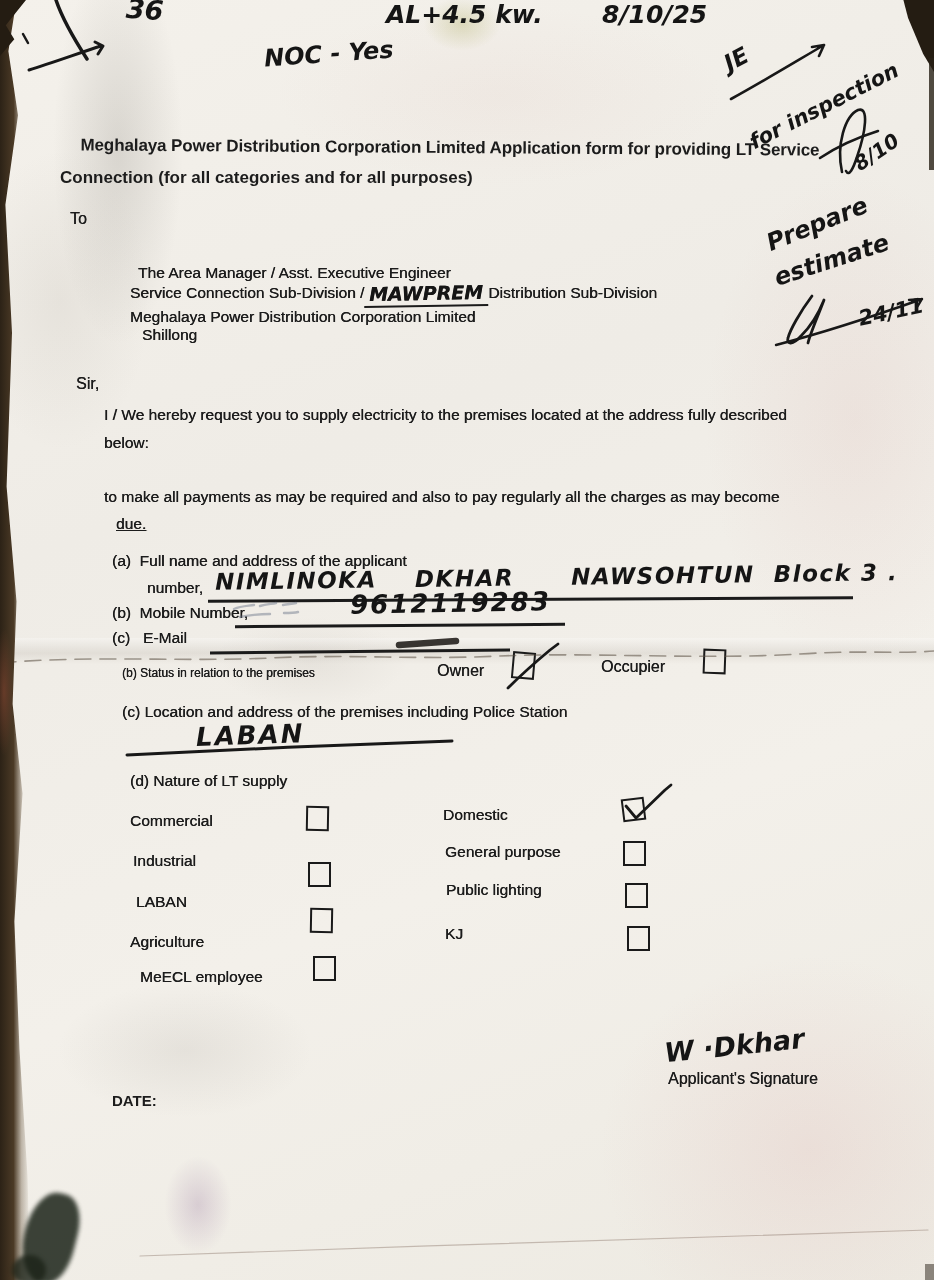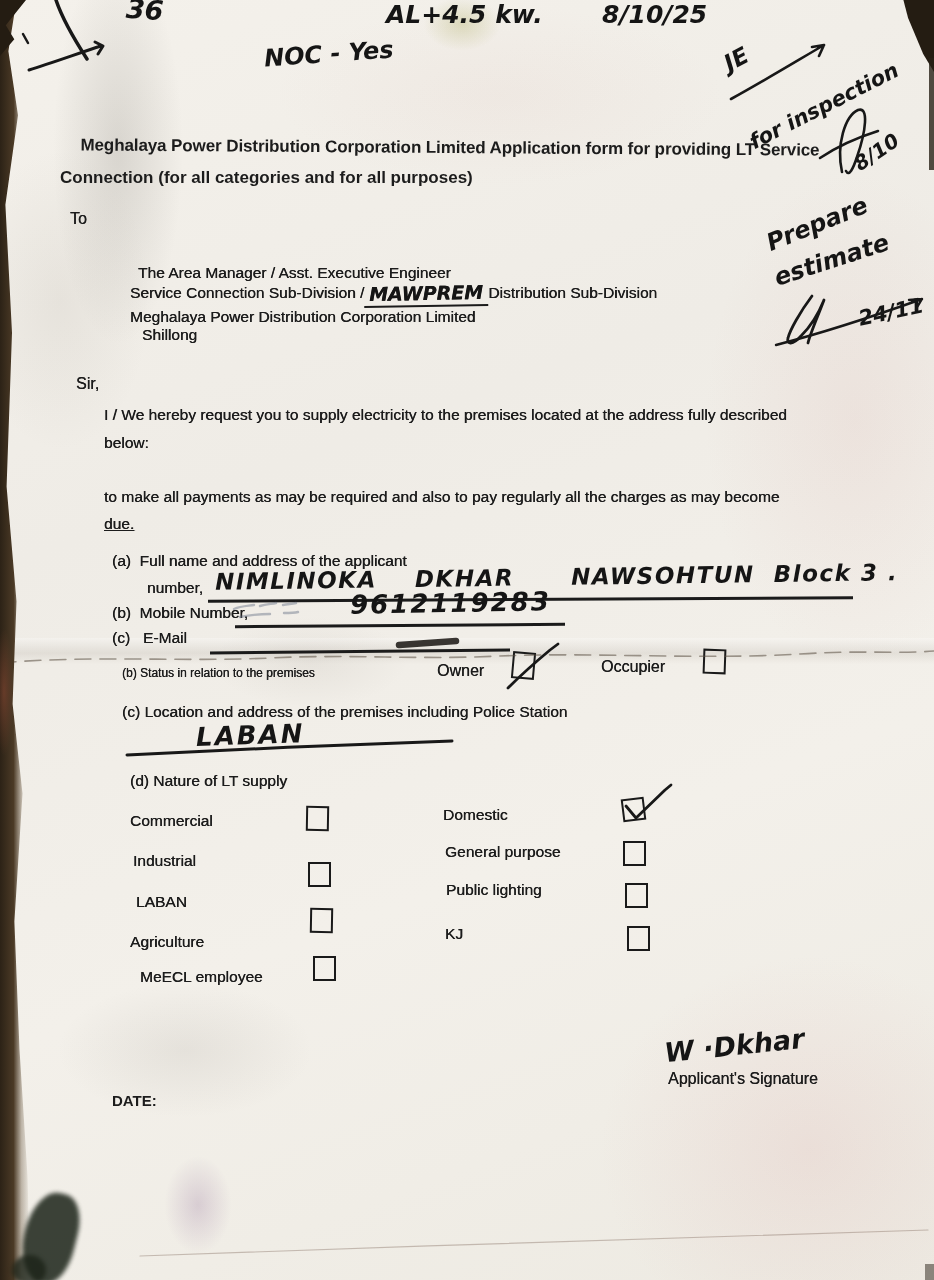--- a/index.html
+++ b/index.html
@@ -70,21 +70,21 @@
   <div class="txt" style="left:70px;top:210px;font-size:16px;">To</div>
   <div class="txt" style="left:138px;top:252px;margin-top:12px;">The Area Manager / Asst. Executive Engineer</div>
   <div class="txt" style="left:130px;top:308px;">Meghalaya Power Distribution Corporation Limited</div>
   <div class="txt" style="left:130px;top:280px;"><span>Service Connection Sub-Division /</span><span class="hw hwline" style="position:static;">MAWPREM</span><span>Distribution Sub-Division</span></div>
   <div class="txt" style="left:130px;top:326px;margin-left:12px;">Shillong</div>
 
   <div class="txt" style="left:76px;top:375px;font-size:16px;">Sir,</div>
   <div class="txt" style="left:104px;top:406px;">I / We hereby request you to supply electricity to the premises located at the address fully described</div>
   <div class="txt" style="left:104px;top:434px;">below:</div>
   <div class="txt" style="left:104px;top:488px;">to make all payments as may be required and also to pay regularly all the charges as may become</div>
-  <div class="txt" style="left:104px;top:515px;text-decoration:underline;">due.</div>
+  <div class="txt" style="left:116px;top:515px;text-decoration:underline;">due.</div>
 
   <div class="txt" style="left:112px;top:552px;">(a)  Full name and address of the applicant</div>
   <div class="txt" style="left:147px;top:579px;">number,</div>
   <div class="hw" style="left:215px;top:564px;font-size:23px;letter-spacing:1.5px;transform:rotate(-0.8deg);">NIMLINOKA    DKHAR      NAWSOHTUN  Block 3 .</div>
   <div class="uline" style="left:208px;top:598px;width:645px;transform:rotate(-0.3deg);"></div>
 
   <div class="txt" style="left:112px;top:604px;">(b)  Mobile Number,</div>
   <div class="hw" style="left:350px;top:588px;font-size:26px;letter-spacing:2px;transform:rotate(-1deg);">9612119283</div>
   <div class="uline" style="left:235px;top:624px;width:330px;transform:rotate(-0.4deg);"></div>
 

